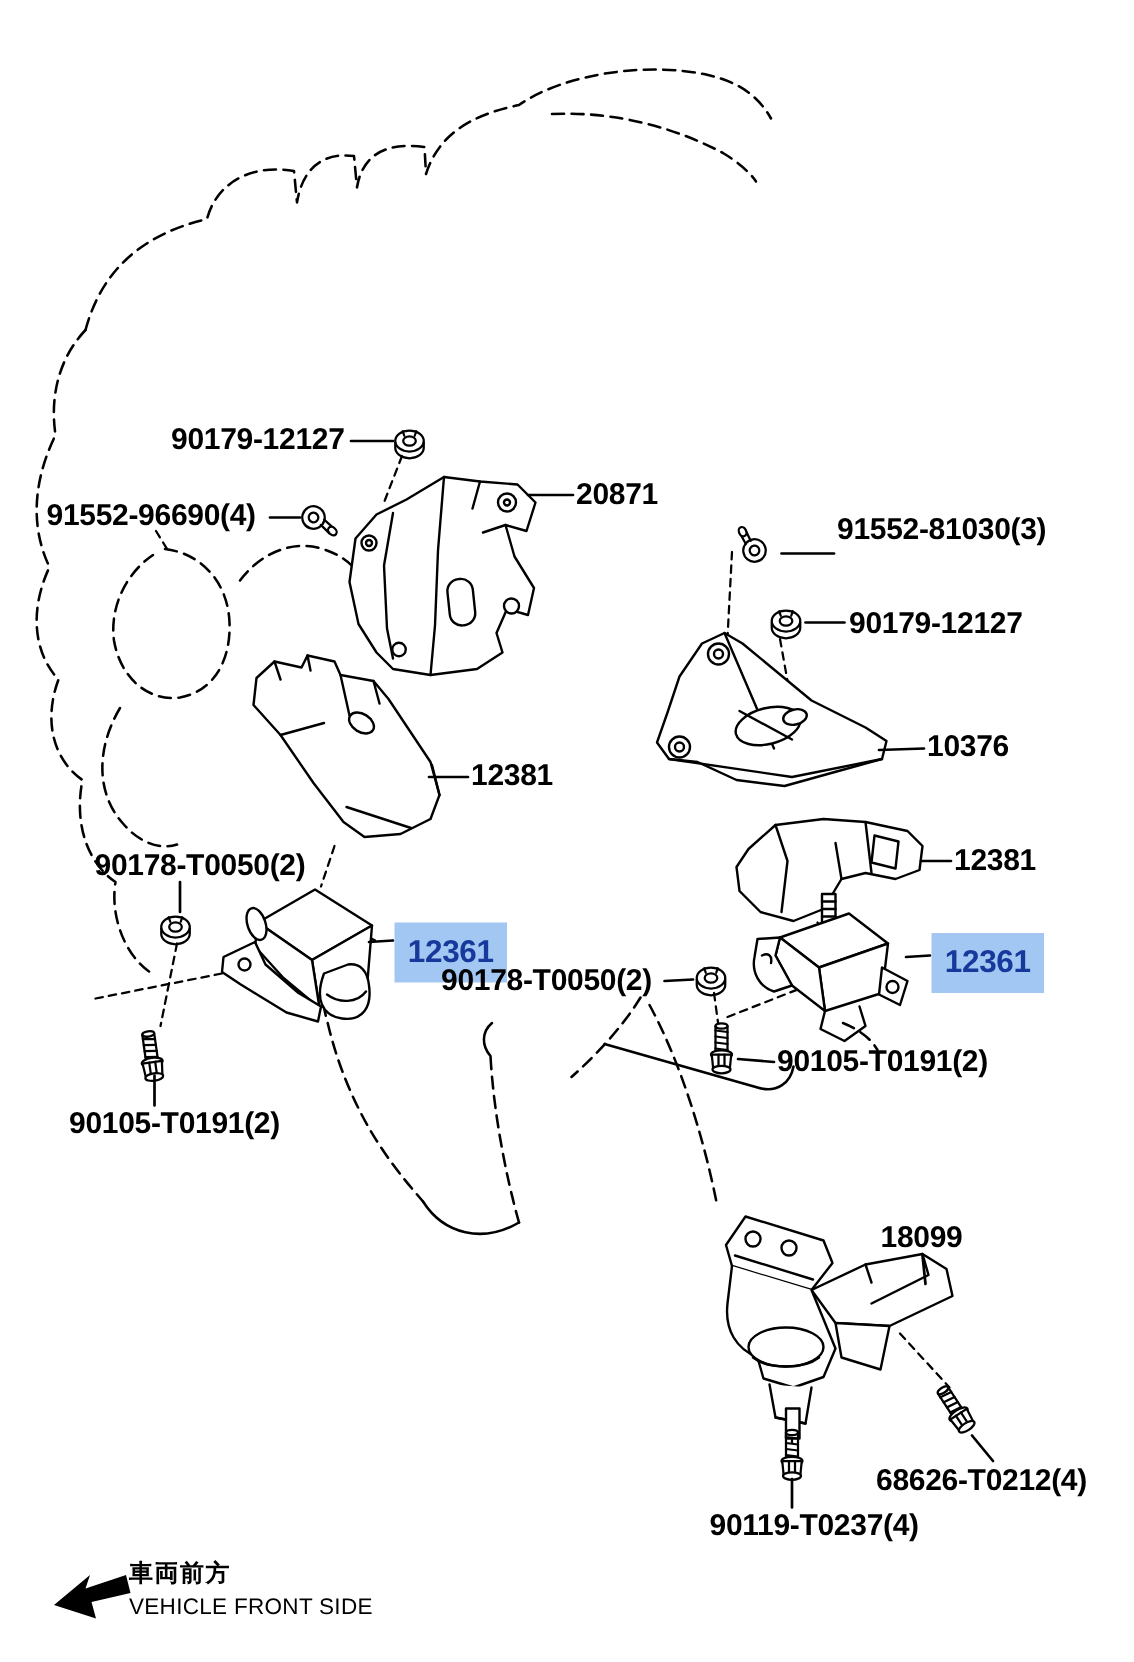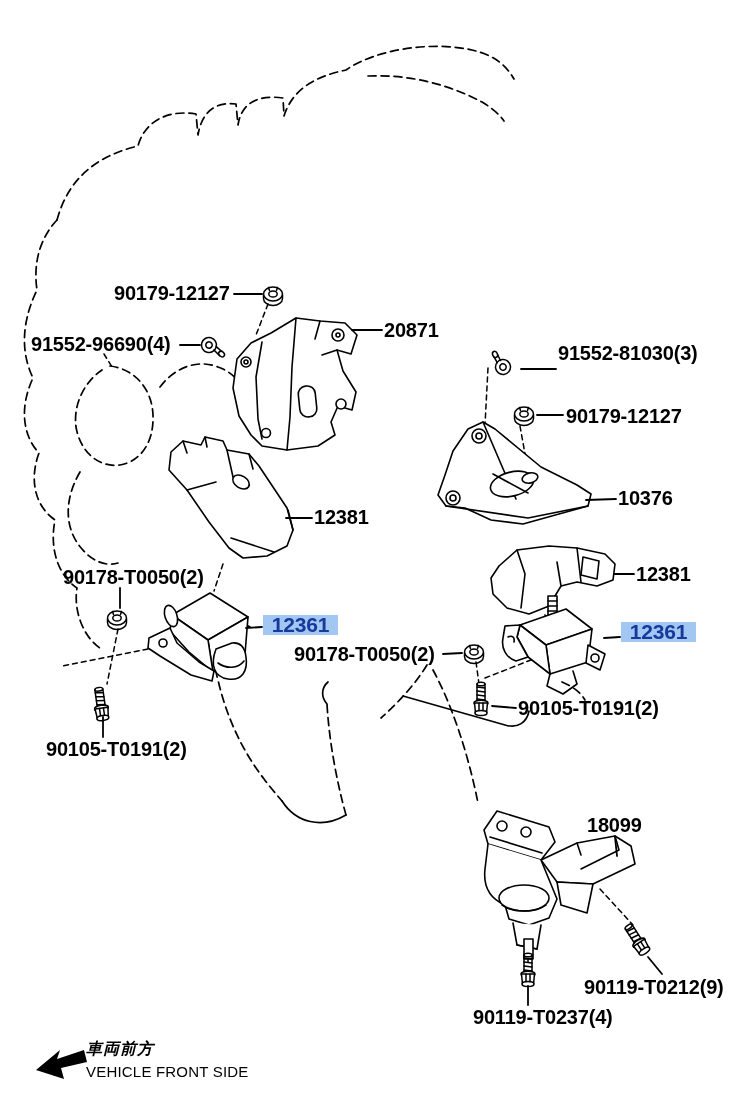--- a/index.html
+++ b/index.html
@@ -2,23 +2,23 @@
 <html style="--hl-bg: #a2c7f2; --hl-tx: #16399b;"><head>
 <meta charset="utf-8">
 <style>
   html,body{margin:0;padding:0;background:#fff;}
   .stage{position:relative;width:756px;height:1108px;background:#fff;overflow:hidden;
          font-family:"Liberation Sans",sans-serif;margin-top:37px;}
   .lineart{position:absolute;left:0;top:0;}
   .plabel{position:absolute;font-weight:bold;font-size:20px;line-height:22px;
           letter-spacing:-0.2px;color:#000;white-space:nowrap;cursor:pointer;}
   .hl{background:var(--hl-bg,#a2c7f2);color:var(--hl-tx,#16399b);
-      width:75px;height:20px;display:flex;align-items:center;justify-content:center;
+      width:75px;height:40px;display:flex;align-items:center;justify-content:center;
       font-size:21px;line-height:28px;}
-  .note-jp{position:absolute;font-size:16px;font-weight:bold;color:#000;letter-spacing:1px;font-style:italic;}
+  .note-jp{position:absolute;font-size:16px;font-weight:bold;color:#000;letter-spacing:1px;}
   .note-en{position:absolute;font-size:15px;font-weight:normal;color:#000;letter-spacing:0.2px;}
   .dwgcode{position:absolute;font-size:15px;color:#404040;letter-spacing:0.3px;}
 </style>
 </head>
 <body>
 
 <div class="stage">
 
 <svg class="lineart" width="756" height="1108" viewBox="0 0 756 1108">
   <g fill="none" stroke="#000" stroke-width="1.7" stroke-linecap="round" stroke-linejoin="round">
@@ -249,20 +249,20 @@
 <div class="plabel" style="left:618px;top:450px">10376</div>
 <div class="plabel" style="left:314px;top:469px">12381</div>
 <div class="plabel" style="left:63px;top:529px">90178-T0050(2)</div>
 <div class="plabel hl" style="left:263px;top:578px">12361</div>
 <div class="plabel" style="left:294px;top:606px">90178-T0050(2)</div>
 <div class="plabel" style="left:636px;top:526px">12381</div>
 <div class="plabel hl" style="left:621px;top:585px">12361</div>
 <div class="plabel" style="left:518px;top:660px">90105-T0191(2)</div>
 <div class="plabel" style="left:46px;top:701px">90105-T0191(2)</div>
 <div class="plabel" style="left:587px;top:777px">18099</div>
-<div class="plabel" style="left:584px;top:939px">90119-T0212(9)</div>
+<div class="plabel" style="left:584px;top:939px">68626-T0212(4)</div>
 <div class="plabel" style="left:473px;top:969px">90119-T0237(4)</div>
 
 <div class="note-jp" style="left:86px;top:1002px">車両前方</div>
 <div class="note-en" style="left:86px;top:1026px">VEHICLE FRONT SIDE</div>
 <div class="dwgcode" style="left:691px;top:1078px">114544D</div>
 
 </div>
 
 </body></html>

